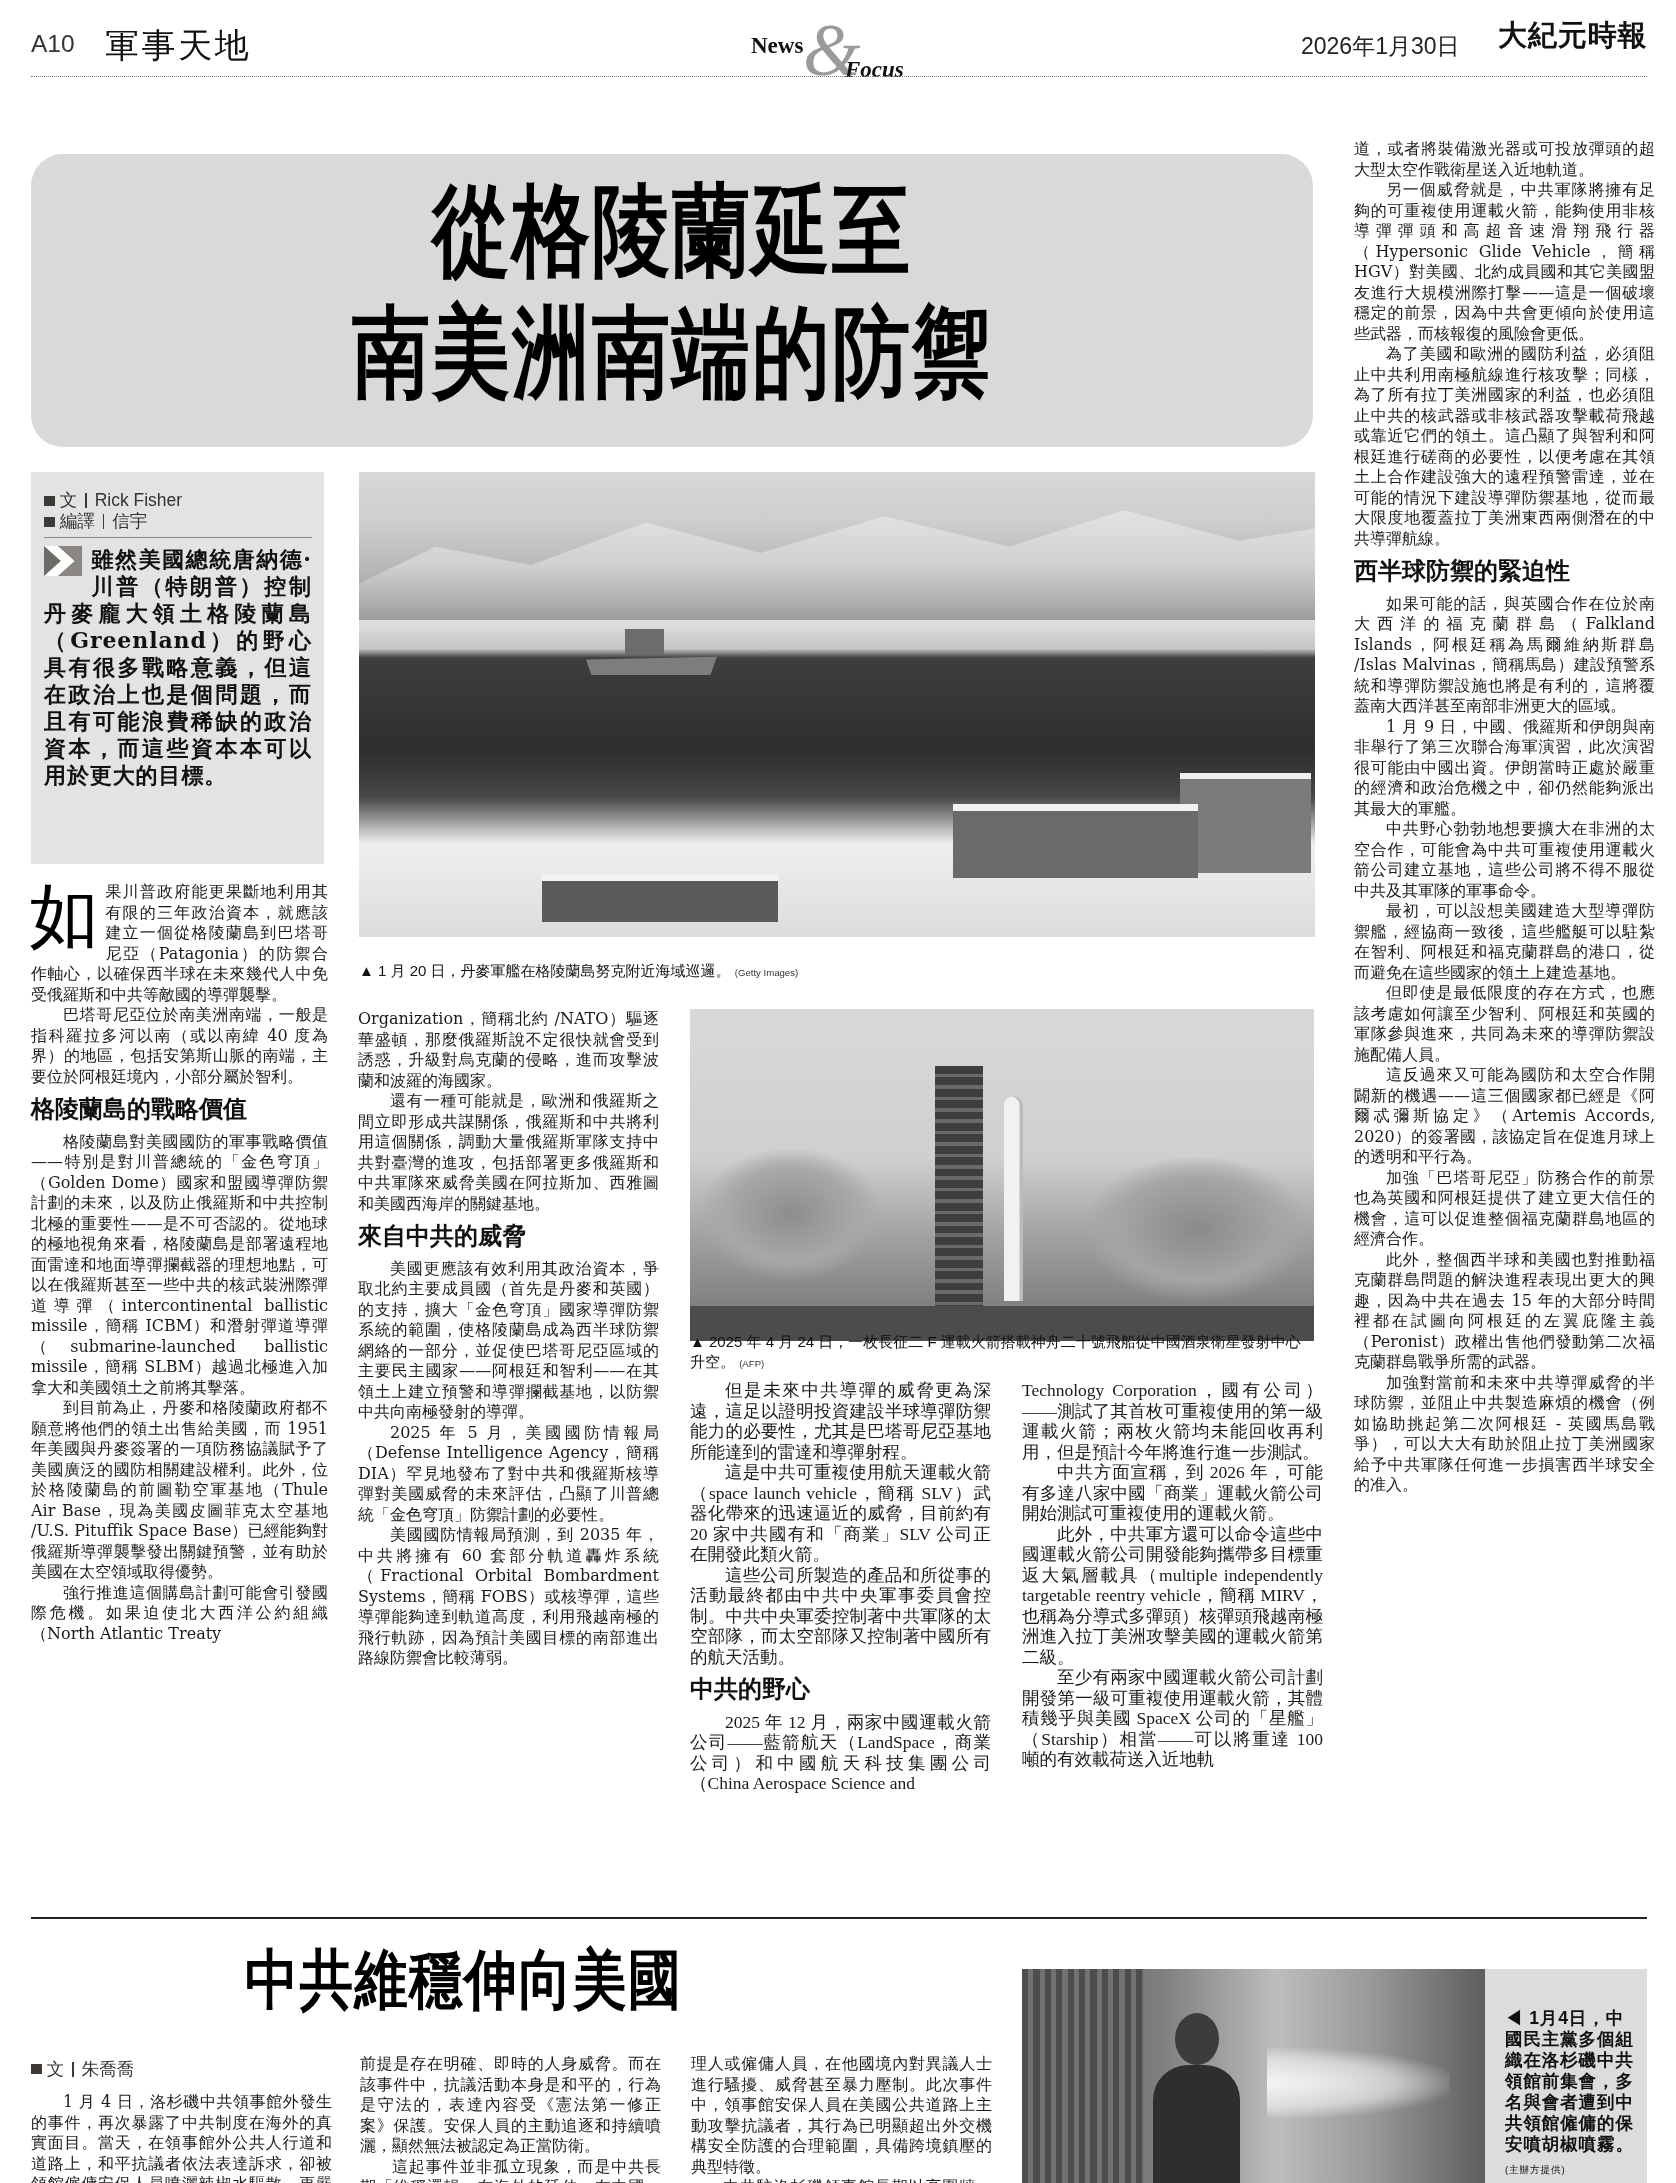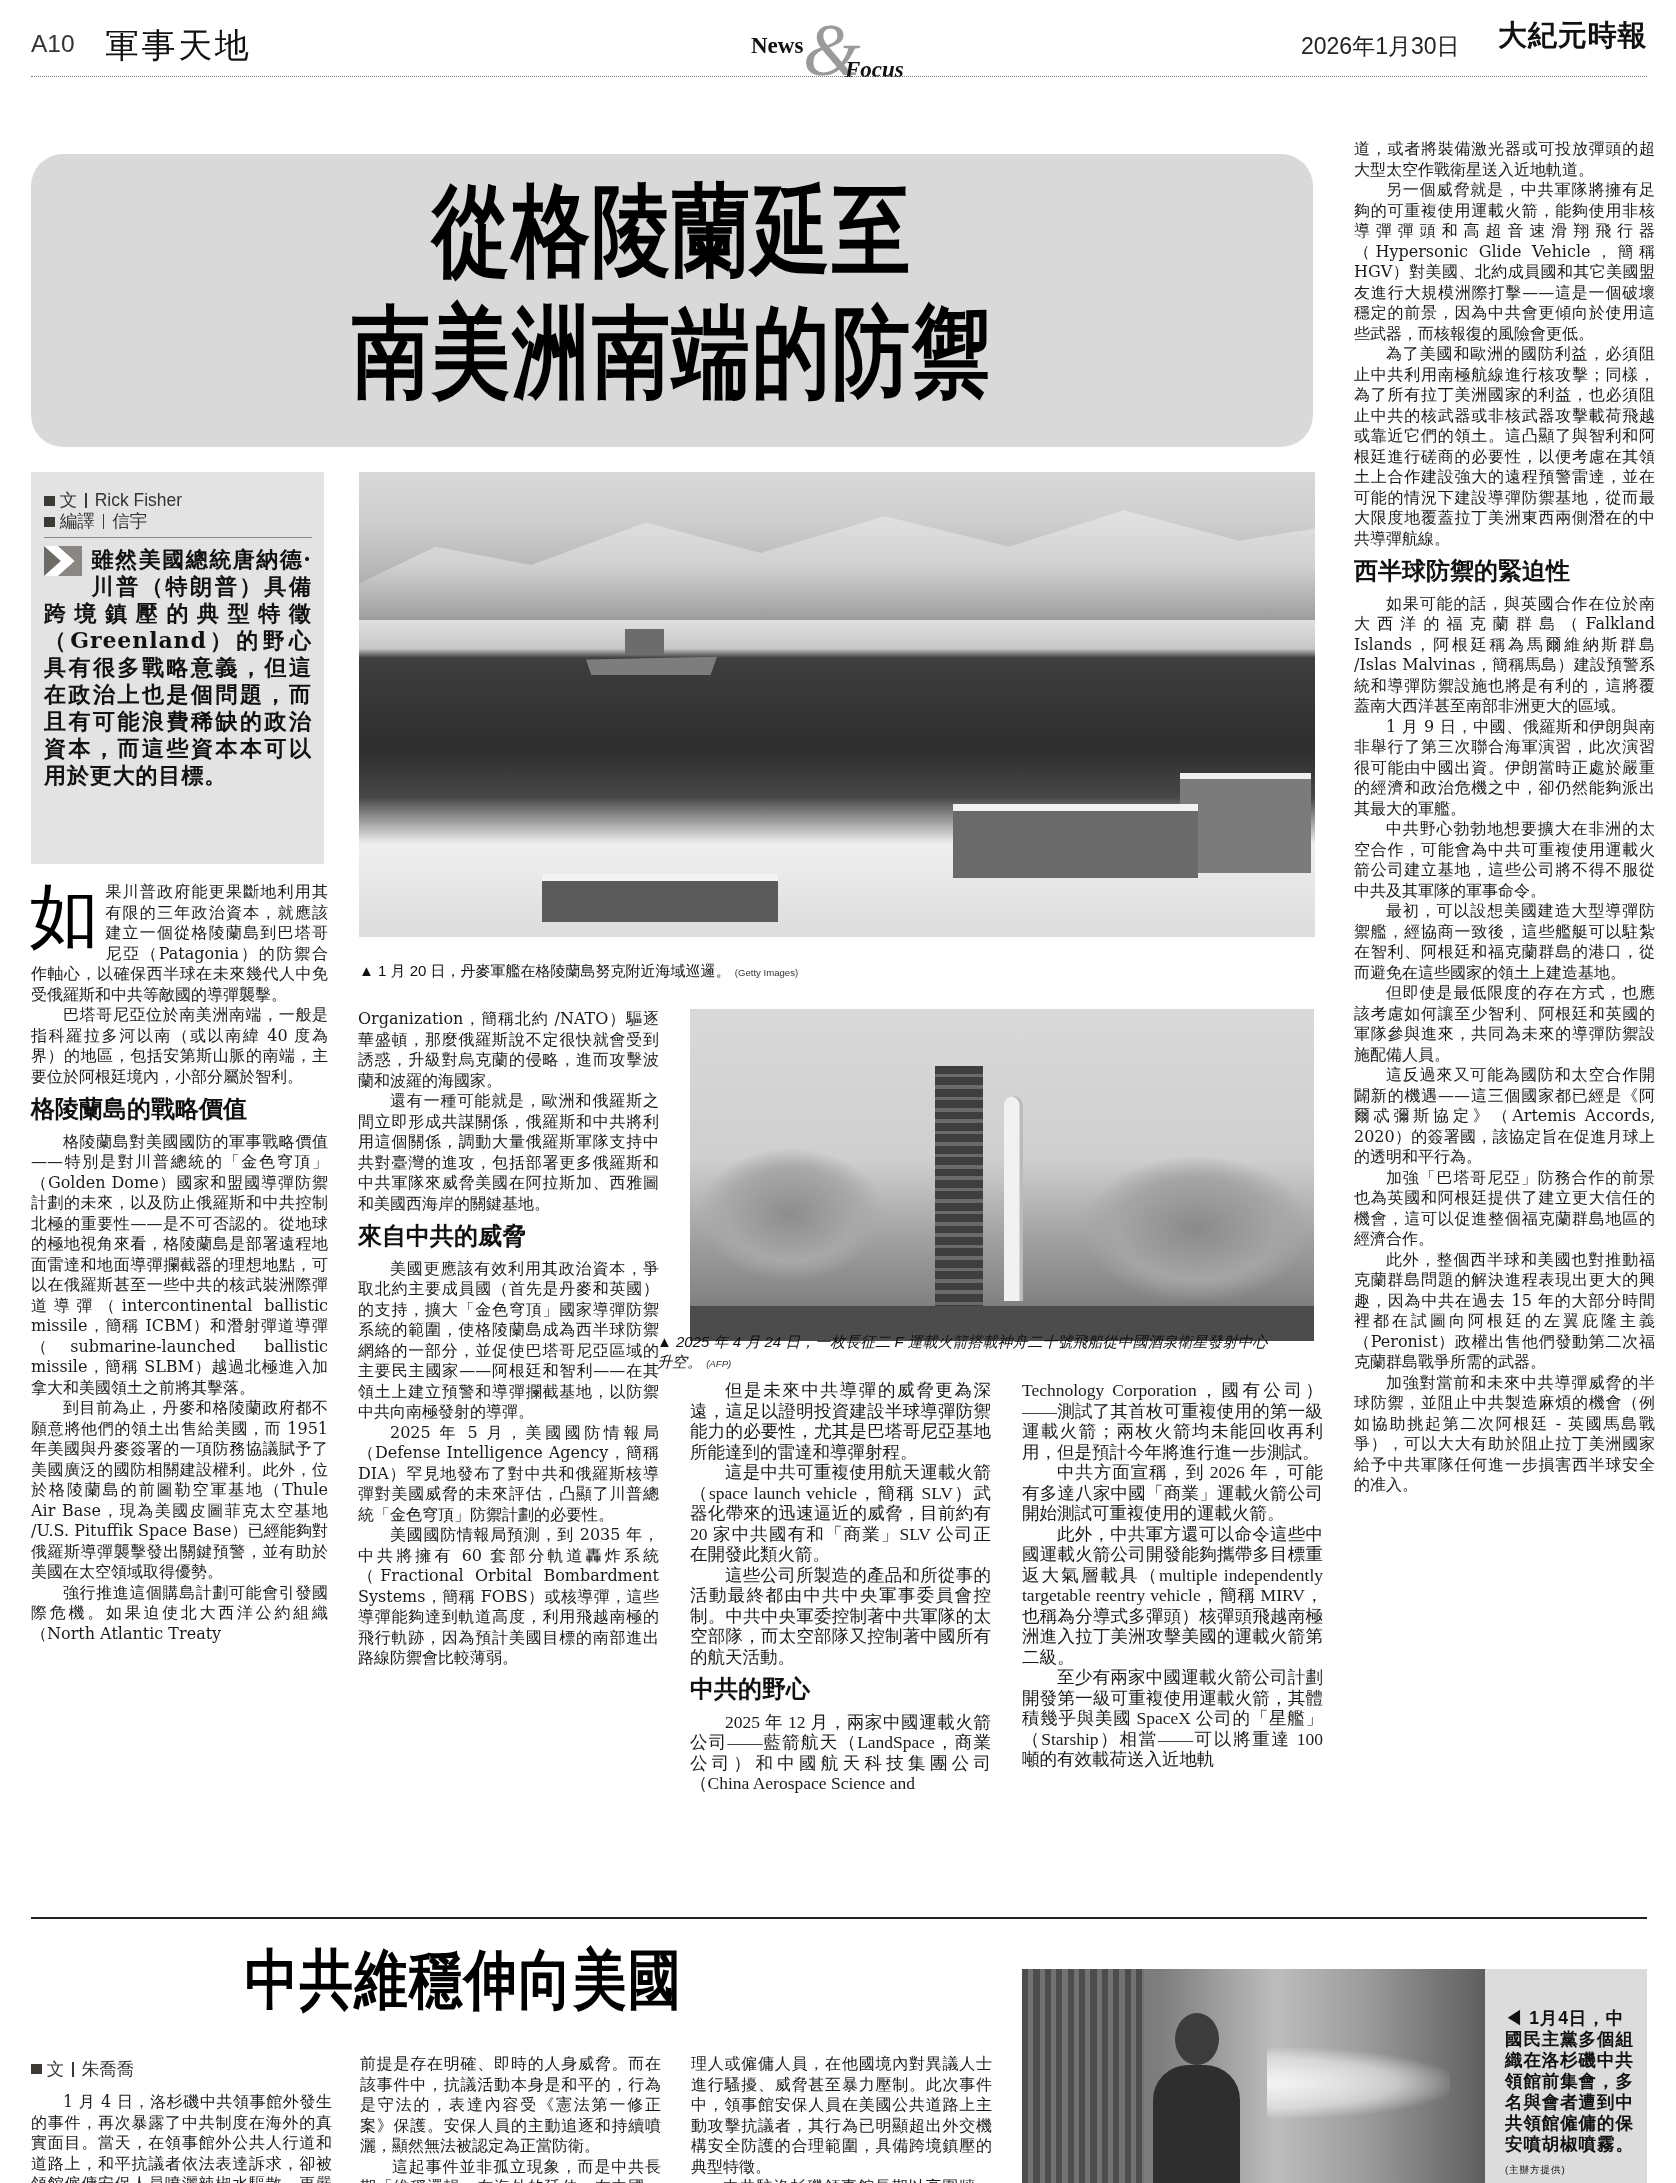--- a/index.html
+++ b/index.html
@@ -67,21 +67,21 @@
   .cap-ship { left: 359px; top: 961px; width: 956px; }
 
   .photo-rocket { left: 690px; top: 1009px; width: 624px; height: 332px;
     background: linear-gradient(180deg, #d9d9d9 0%, #cfcfcf 45%, #9f9f9f 70%, #6f6f6f 100%); }
   .tower { position: absolute; left: 245px; top: 57px; width: 48px; height: 245px; background: repeating-linear-gradient(180deg, #3e3e3e 0 7.9px, #6a6a6a 7.9px 11.4px); }
   .rocket { position: absolute; left: 314px; top: 87px; width: 19px; height: 205px; background: #f1f1f1; border-radius: 9.6px 9.6px 0 0; box-shadow: inset -3.5px 0 0 #bbb; }
   .smoke-l { position: absolute; left: 8.7px; top: 140px; width: 183px; height: 131px; background: radial-gradient(ellipse at center, #8d8d8d 0%, #a8a8a8 50%, rgba(200,200,200,0) 72%); }
   .smoke-r { position: absolute; left: 393px; top: 148px; width: 227px; height: 144px; background: radial-gradient(ellipse at center, #8a8a8a 0%, #a5a5a5 50%, rgba(200,200,200,0) 72%); }
   .ground { position: absolute; left: 0; top: 297px; width: 100%; height: 35px; background: #4c4c4c; }
 
-  .cap-rocket { left: 657px; top: 1332px; width: 624px; font-style: italic; }
+  .cap-rocket { left: 690px; top: 1332px; width: 624px; }
 
   
   .section-rule { left: 31px; top: 1917px; width: 1616px; height: 0; border-top: 2.2px solid #222; }
 
   
   .b-headline { left: 245px; top: 1947px; font-family: "DejaVu Serif", serif; font-weight: bold; font-size: 65px; line-height: 1; color: #000; letter-spacing: 1.7px; transform: scaleX(0.82); transform-origin: left top; }
   .b-byline { left: 31px; top: 2057px; font-family: "Liberation Sans", sans-serif; font-size: 17.5px; color: #333; display: flex; align-items: center; }
 
   .bcol { font-family: "DejaVu Serif", serif; font-size: 16px; line-height: 20.5px; color: #1a1a1a; text-align: justify; }
   .bcol p { text-indent: 2em; }
@@ -133,21 +133,21 @@
     <span class="byline-sep"></span>
     <span>信宇</span>
   </div>
   <div class="lead-divider"></div>
   <div class="lead-arrow">
     <svg width="38" height="30" viewBox="0 0 86 68">
         <polygon points="0,0 32,0 70,34 32,68 0,68 38,34" fill="#ffffff"></polygon>
         <polygon points="32,0 86,0 86,68 32,68 70,34" fill="#8a8682"></polygon>
       </svg>
   </div>
-  <div class="lead-text">雖然美國總統唐納德·川普（特朗普）具備跨境鎮壓的典型特徵（Greenland）的野心具有很多戰略意義，但這在政治上也是個問題，而且有可能浪費稀缺的政治資本，而這些資本本可以用於更大的目標。</div>
+  <div class="lead-text">雖然美國總統唐納德·川普（特朗普）控制丹麥龐大領土格陵蘭島（Greenland）的野心具有很多戰略意義，但這在政治上也是個問題，而且有可能浪費稀缺的政治資本，而這些資本本可以用於更大的目標。</div>
 </div>
 
 <div class="abs photo photo-ship">
   <div class="photo-mountains"></div>
   <div class="ship-tower"></div>
   <div class="ship-hull"></div>
   <div class="house3"></div>
   <div class="house1"></div>
   <div class="house2"></div>
 </div>

